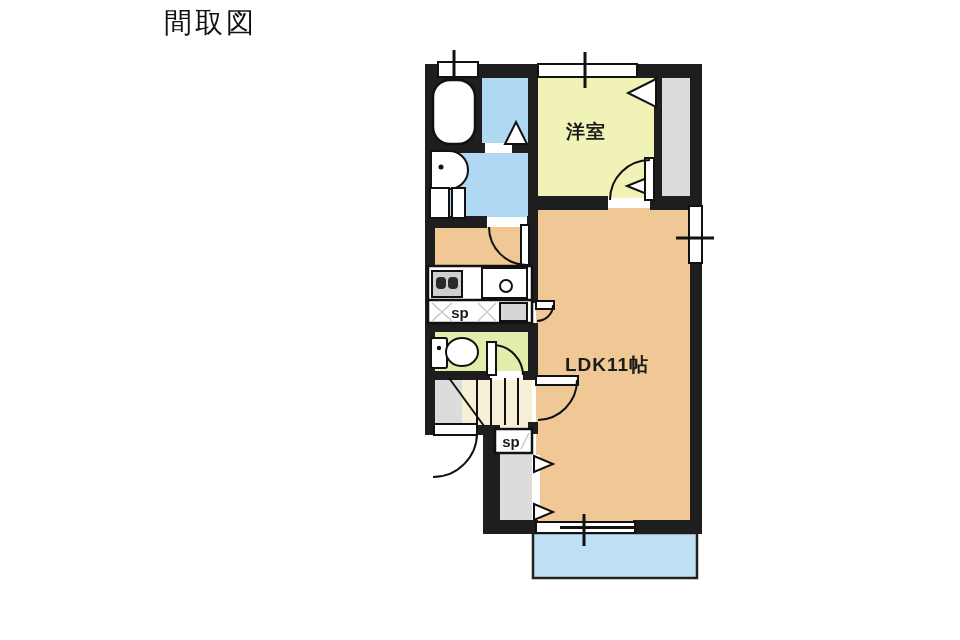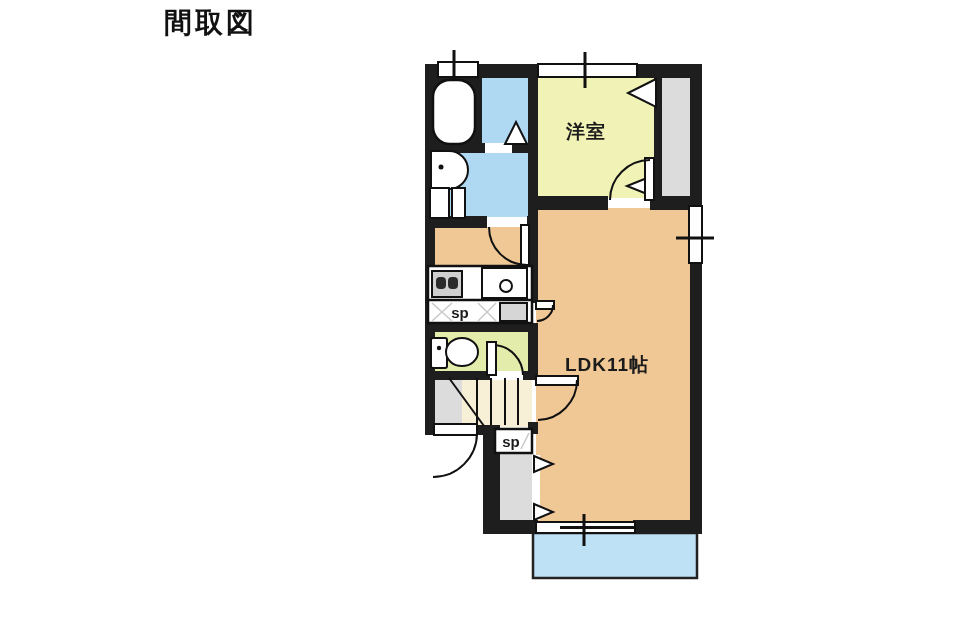--- a/index.html
+++ b/index.html
@@ -2,21 +2,21 @@
 <html><head>
 <meta charset="utf-8">
 <style>
   html,body{margin:0;padding:0;background:#ffffff;}
   .canvas{
     position:relative;width:960px;height:640px;background:#ffffff;overflow:hidden;
     font-family:"Liberation Sans", sans-serif;
   }
   .title{
     position:absolute;left:164px;top:4px;
-    font-size:28px;font-weight:bold;color:#111;letter-spacing:3px;
+    font-size:28px;font-weight:normal;color:#111;letter-spacing:3px;
   }
   svg text{font-family:"Liberation Sans", sans-serif;fill:#1b1b1b;}
   .room-label{font-size:19px;font-weight:600;letter-spacing:1px;}
   .sp-label{font-size:15px;font-weight:bold;}
 </style>
 </head>
 <body>
 
 <div class="canvas">
   <div class="title">間取図</div>

